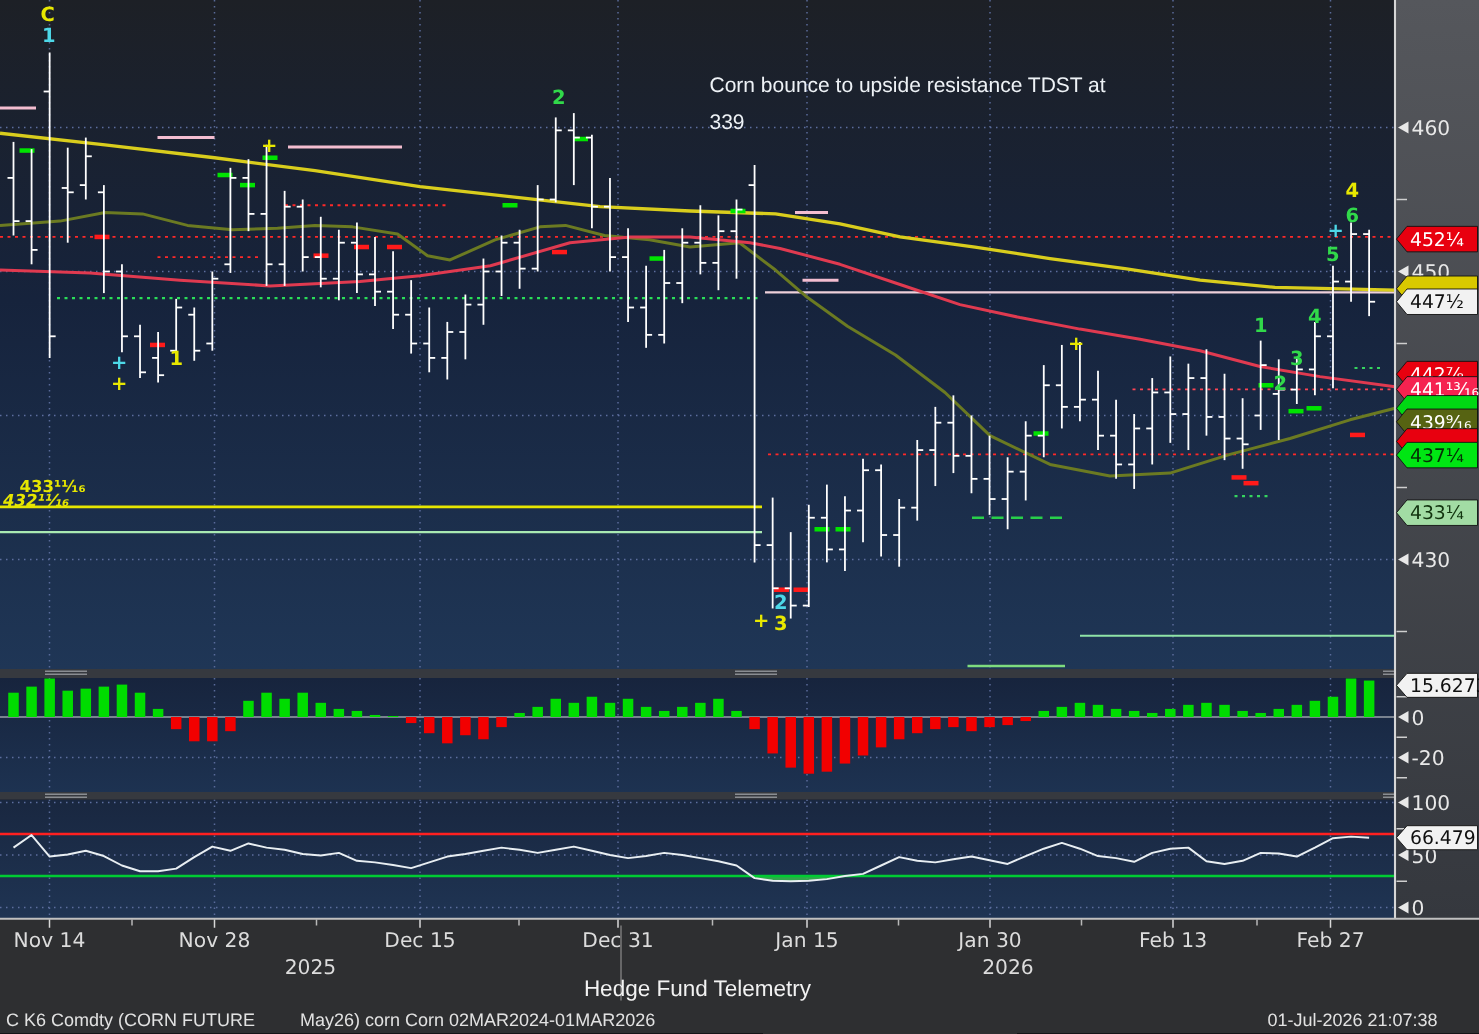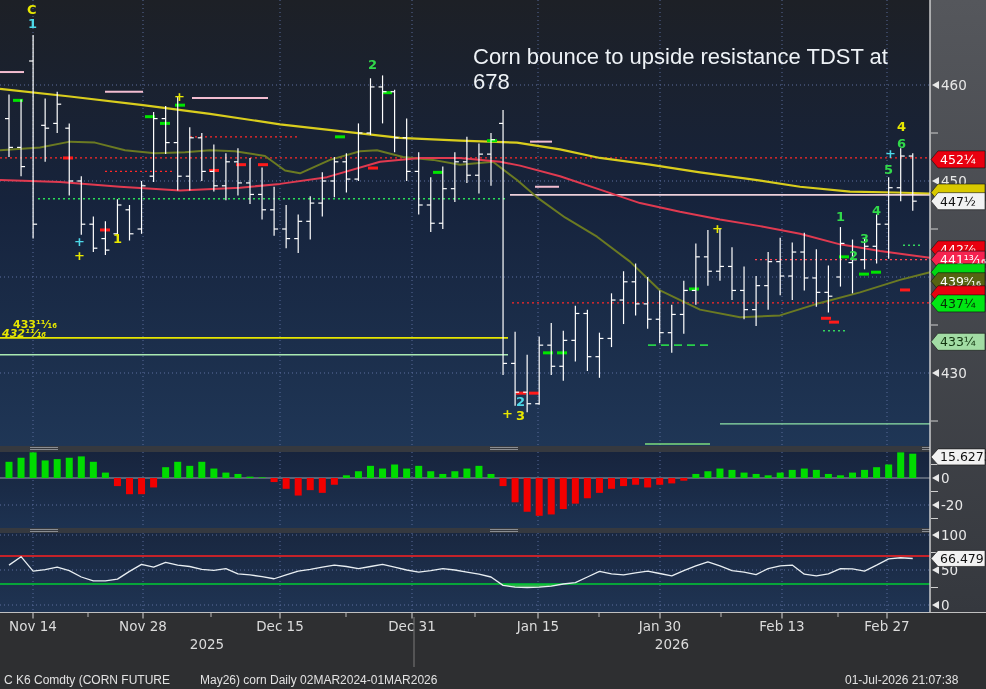--- a/index.html
+++ b/index.html
@@ -1,20 +1,20 @@
 <!DOCTYPE html>
 <html><head>
 <meta charset="utf-8">
 <style>
   html,body{margin:0;padding:0;background:#000;}
   .screen{position:relative;width:986px;height:689px;background:#1c1f25;overflow:hidden;
           font-family:"Liberation Sans",sans-serif;}
   .screen svg{position:absolute;left:0;top:0;z-index:1;}
   .annotation{position:absolute;left:473px;top:44px;width:430px;color:#eef2f6;
-              font-size:22px;line-height:25px;z-index:3;}
+              font-size:14px;line-height:25px;z-index:3;}
   .level-label{position:absolute;color:#e6e600;font-size:11px;font-weight:bold;
                font-family:"DejaVu Sans",sans-serif;z-index:3;}
   .watermark{position:absolute;top:651px;left:160px;width:610px;text-align:center;
              color:#f2f2f2;font-size:15px;z-index:3;}
   .footer-item{position:absolute;top:673px;color:#e2e2e2;font-size:12px;z-index:3;white-space:nowrap;}
   .f1{left:4px;} .f2{left:200px;} .f3{left:533px;} .f4{left:845px;}
 </style>
 </head>
 <body>
 
@@ -583,23 +583,24 @@
         <line x1="721" y1="613" x2="721" y2="617" stroke="#b8b8b8"></line>
         <line x1="838" y1="613" x2="838" y2="617" stroke="#b8b8b8"></line>
         <text x="207" y="649" font-size="13.5" fill="#dcdcdc" text-anchor="middle" font-family="&quot;DejaVu Sans&quot;,&quot;Liberation Sans&quot;,sans-serif" font-weight="normal">2025</text>
         <text x="672" y="649" font-size="13.5" fill="#dcdcdc" text-anchor="middle" font-family="&quot;DejaVu Sans&quot;,&quot;Liberation Sans&quot;,sans-serif" font-weight="normal">2026</text>
         <line x1="414" y1="617" x2="414" y2="667" stroke="#7a7a7a"></line>
       </g>
     </svg>
 
   <div class="annotation">
     <div>Corn bounce to upside resistance TDST at</div>
-    <div>678</div>
+    <div>339</div>
   </div>
 
   <span class="level-label" style="left:2px;top:327px;font-style:italic;">432¹¹⁄₁₆</span>
   <span class="level-label" style="left:13px;top:318px;">433¹¹⁄₁₆</span>
 
+  <div class="watermark">Hedge Fund Telemetry</div>
 
   <div class="footer-item f1">C K6 Comdty (CORN FUTURE</div>
-  <div class="footer-item f2">May26) corn Daily 02MAR2024-01MAR2026</div>
+  <div class="footer-item f2">May26) corn Corn 02MAR2024-01MAR2026</div>
   <div class="footer-item f4">01-Jul-2026 21:07:38</div>
 </div>
 
 </body></html>

